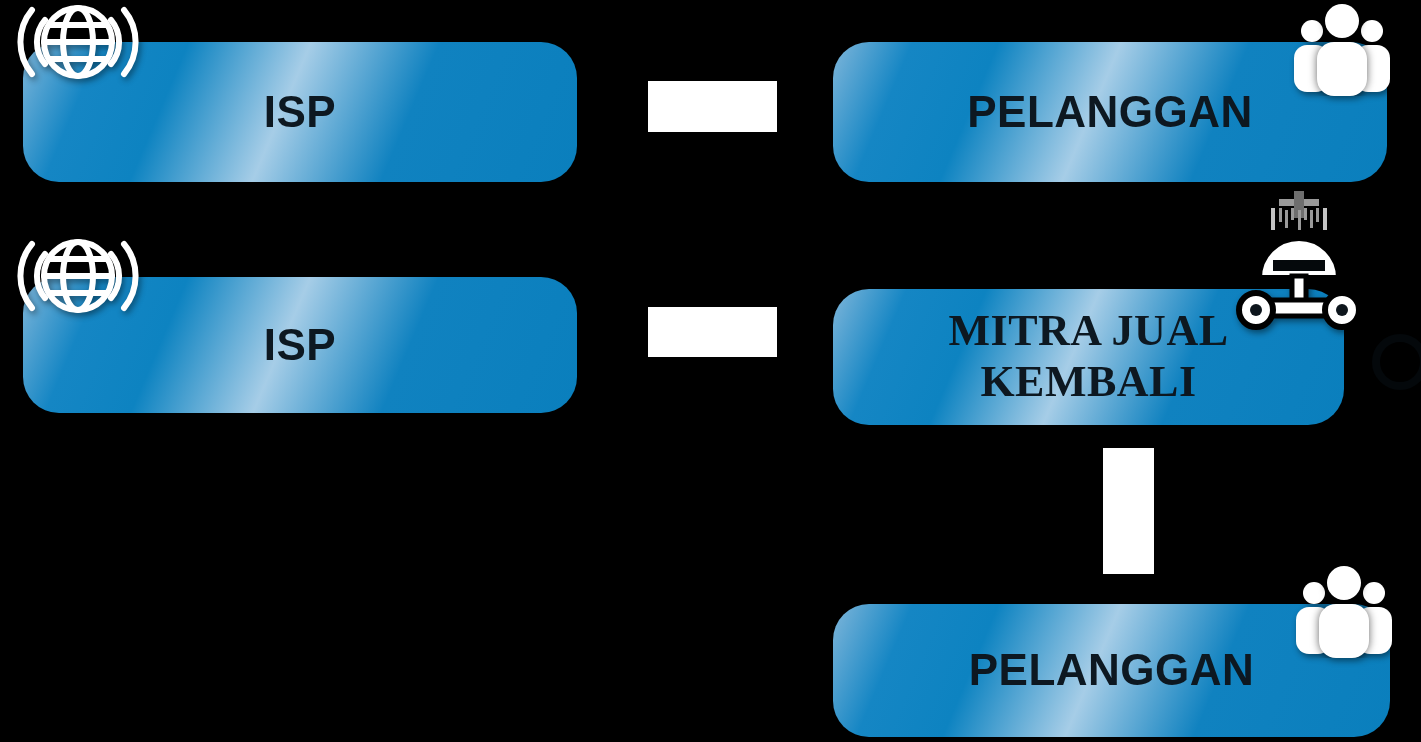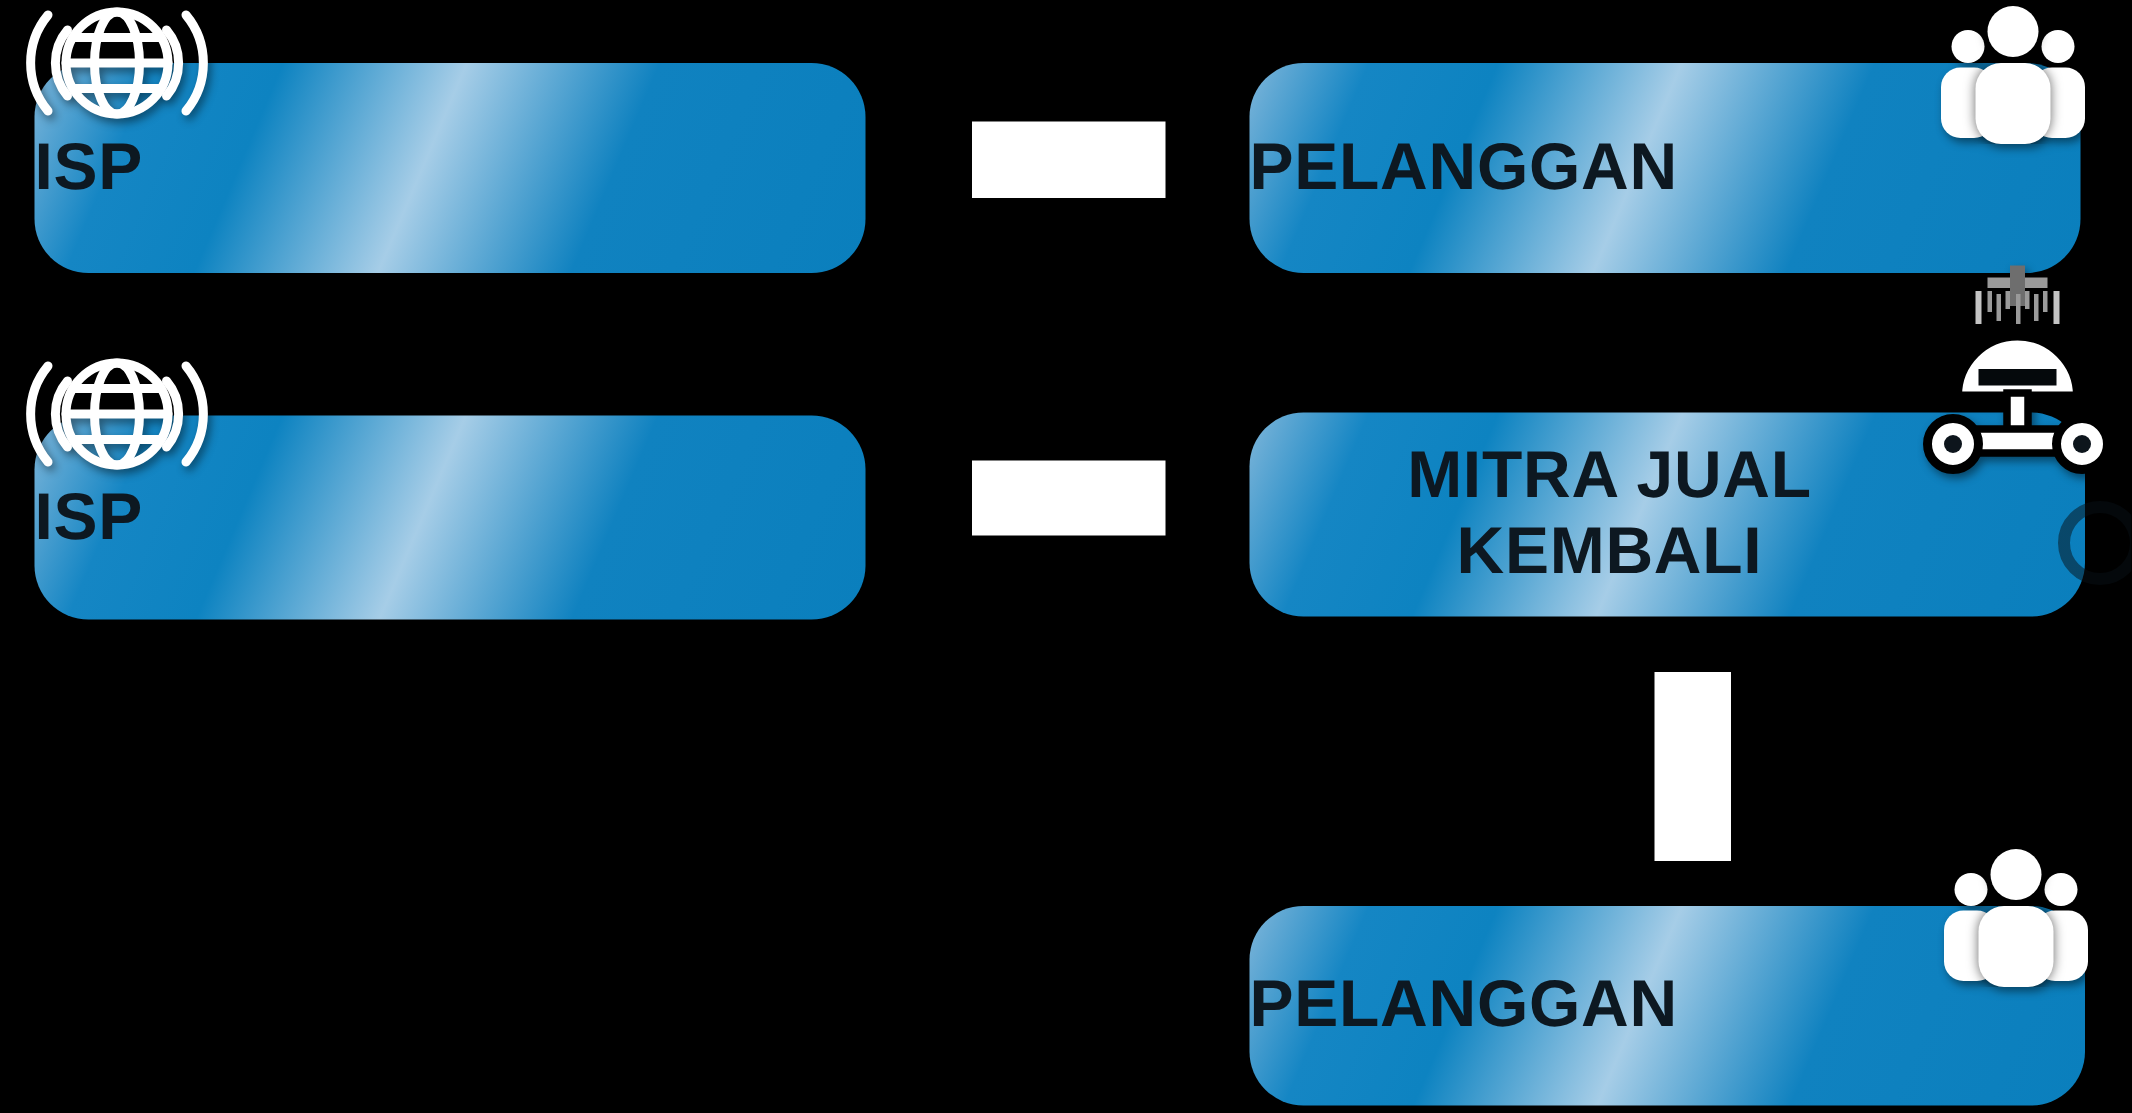--- a/index.html
+++ b/index.html
@@ -3,31 +3,31 @@
 <meta charset="utf-8">
 <style>
   html,body{margin:0;padding:0;background:#000;}
   .stage{
     position:relative;width:1421px;height:742px;background:#000000;
     overflow:hidden;font-family:"Liberation Sans",sans-serif;
   }
   .node{
     position:absolute;border-radius:36px;
     background:linear-gradient(113deg,#7fb6da 0%,#1586c4 13%,#0d83c1 27%,#a6cde7 47%,#1082c0 68%,#0a7fbd 100%);
-    display:flex;align-items:center;justify-content:flex-start;
+    display:flex;align-items:center;justify-content:center;
     box-shadow:6px 8px 14px rgba(0,0,0,.55);
   }
   .node .label{
     color:#0d1821;font-weight:800;font-size:44px;letter-spacing:.5px;
     text-align:center;line-height:1.15;max-width:480px;
   }
   .n-isp1{left:23px;top:42px;width:554px;height:140px;}
   .n-pel1{left:833px;top:42px;width:554px;height:140px;}
   .n-isp2{left:23px;top:277px;width:554px;height:136px;}
-  .n-mitra{left:833px;top:275px;width:557px;height:136px;}
+  .n-mitra{left:833px;top:289px;width:511px;height:136px;font-family:Liberation Serif, serif;}
   .n-pel2{left:833px;top:604px;width:557px;height:133px;}
   .bar{position:absolute;background:#ffffff;}
   .bar-h1{left:648px;top:81px;width:129px;height:51px;}
   .bar-h2{left:648px;top:307px;width:129px;height:50px;}
   .bar-v{left:1103px;top:448px;width:51px;height:126px;}
   .icon{position:absolute;filter:drop-shadow(2px 3px 3px rgba(0,0,0,.45));}
   .globe-1{left:-11px;top:-40px;}
   .globe-2{left:-11px;top:-41px;}
   .people-1{right:-5px;top:-38px;}
   .people-2{right:-4px;top:-38px;}

